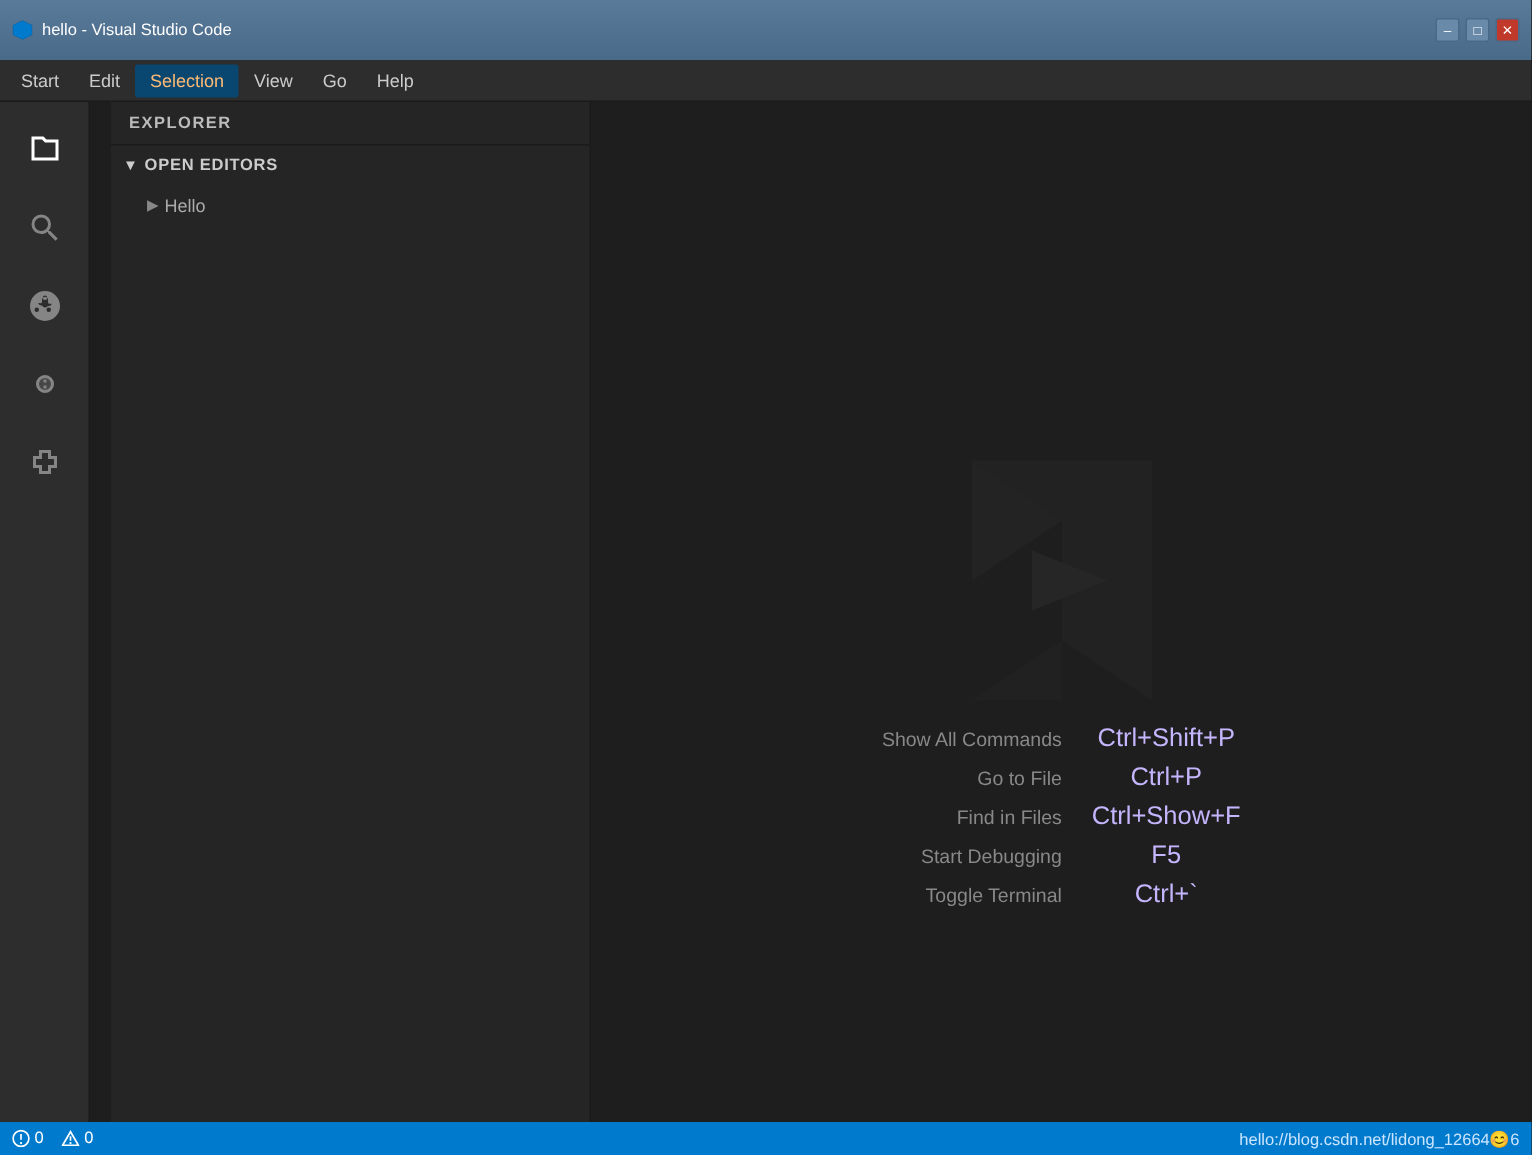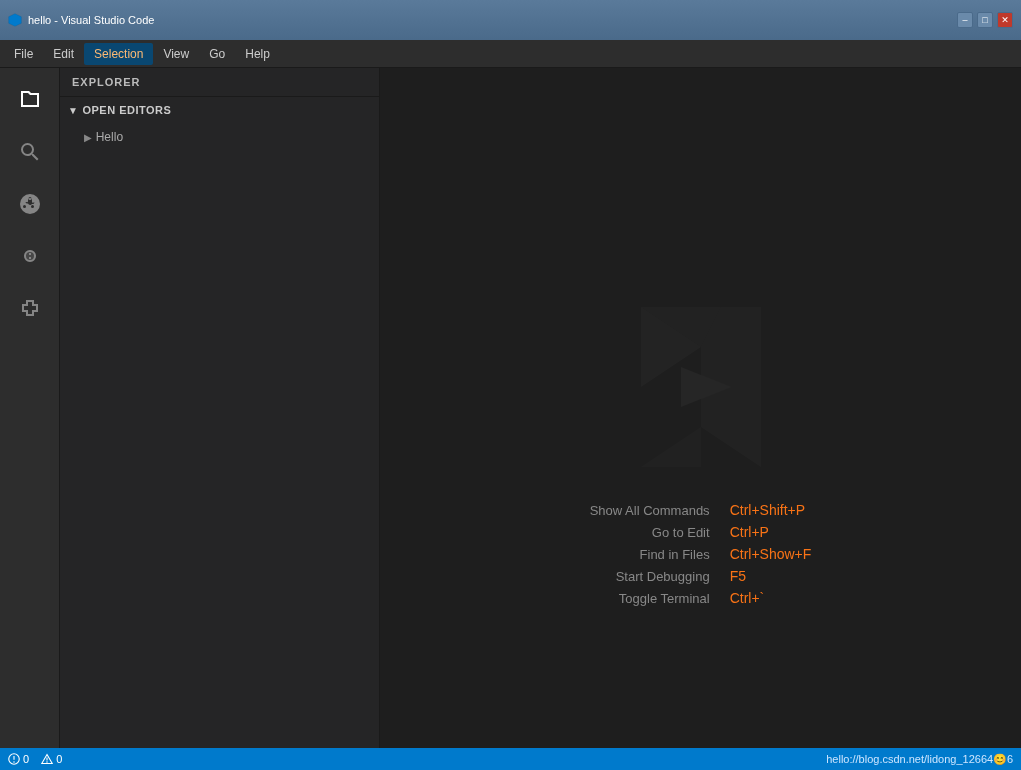--- a/index.html
+++ b/index.html
@@ -98,20 +98,21 @@
       border-radius: 4px;
     }
     .activity-icon.active { color: #fff; }
 
     
     #sidebar {
       width: 320px;
       background: #252526;
       border-right: 1px solid #1a1a1a;
       overflow: hidden;
+      margin-left: 14px;
     }
     #sidebar-header {
       padding: 8px 12px;
       font-size: 11px;
       font-weight: bold;
       color: #bbb;
       letter-spacing: 1px;
       text-transform: uppercase;
       border-bottom: 1px solid #1a1a1a;
     }
@@ -177,23 +178,23 @@
       gap: 6px 20px;
       align-items: center;
       margin-top: 40px;
     }
     .cmd-name {
       font-size: 13px;
       color: #888;
       text-align: right;
     }
     .cmd-key {
-      font-size: 14px;
-      color: #f97316;
-      text-align: left;
+      font-size: 17px;
+      color: #c4b5fd;
+      text-align: center;
     }
 
     
     #statusbar {
       height: 22px;
       background: #007acc;
       display: flex;
       align-items: center;
       padding: 0 8px;
       font-size: 11px;
@@ -231,21 +232,21 @@
     <span>hello - Visual Studio Code</span>
   </div>
   <div class="window-controls">
     <div class="win-btn">–</div>
     <div class="win-btn">□</div>
     <div class="win-btn close">✕</div>
   </div>
 </div>
 
 <div id="menubar">
-  <div class="menu-item">File</div>
+  <div class="menu-item">Start</div>
   <div class="menu-item">Edit</div>
   <div class="menu-item active">Selection</div>
   <div class="menu-item">View</div>
   <div class="menu-item">Go</div>
   <div class="menu-item">Help</div>
 </div>
 
 <div id="main">
 
   <div id="activitybar">
@@ -311,21 +312,21 @@
 
         <path class="vscode-hex" d="M0,40 L-60,80 L0,80 Z" opacity="0.5"></path>
 
         <path d="M-20,-20 L30,0 L-20,20 Z" fill="#666" opacity="0.9"></path>
       </g>
     </svg>
 
     <div id="welcome-commands">
     <div class="cmd-name">Show All Commands</div>
         <div class="cmd-key">Ctrl+Shift+P</div>
-        <div class="cmd-name">Go to Edit</div>
+        <div class="cmd-name">Go to File</div>
         <div class="cmd-key">Ctrl+P</div>
         <div class="cmd-name">Find in Files</div>
         <div class="cmd-key">Ctrl+Show+F</div>
         <div class="cmd-name">Start Debugging</div>
         <div class="cmd-key">F5</div>
         <div class="cmd-name">Toggle Terminal</div>
         <div class="cmd-key">Ctrl+`</div>
       </div>
 
   </div>

